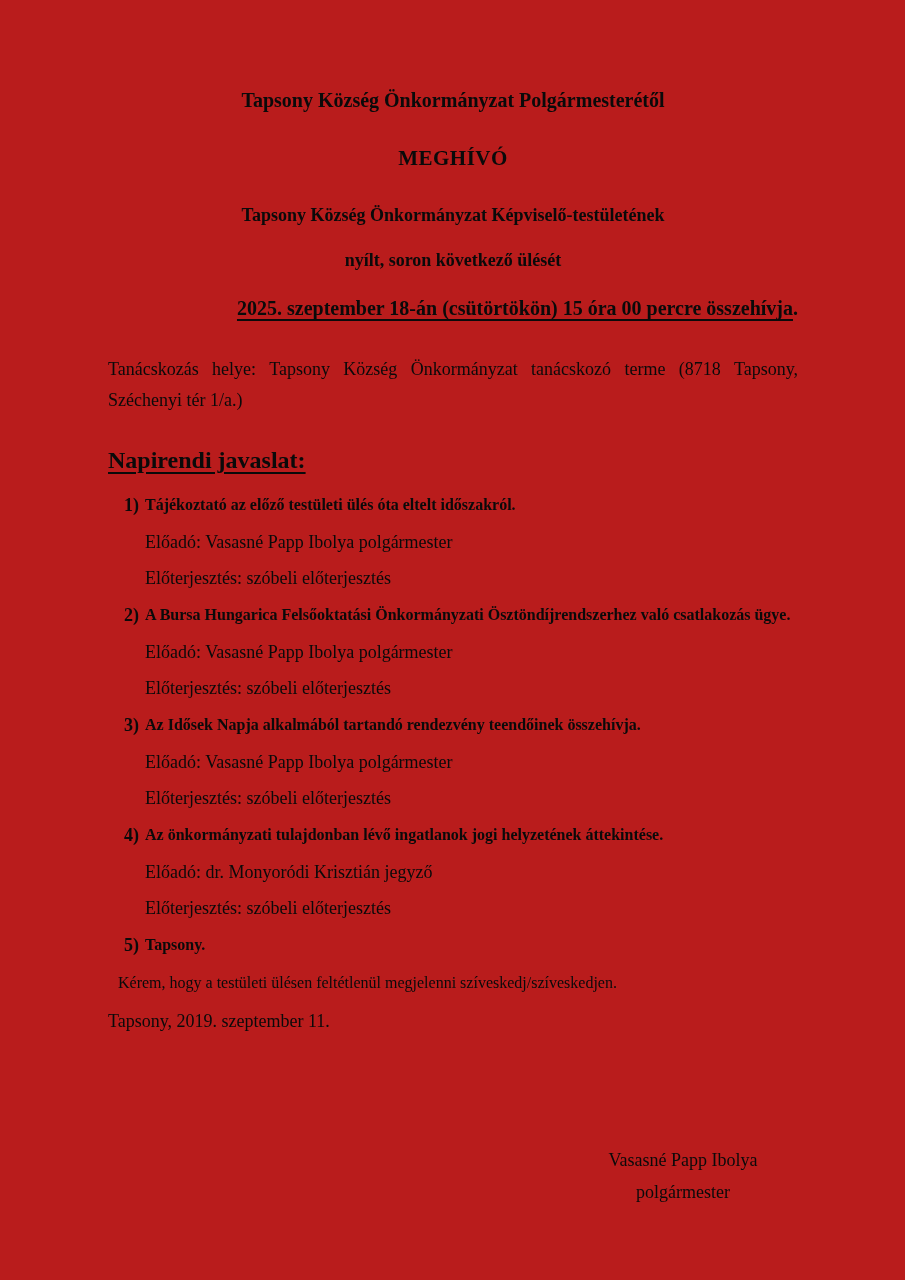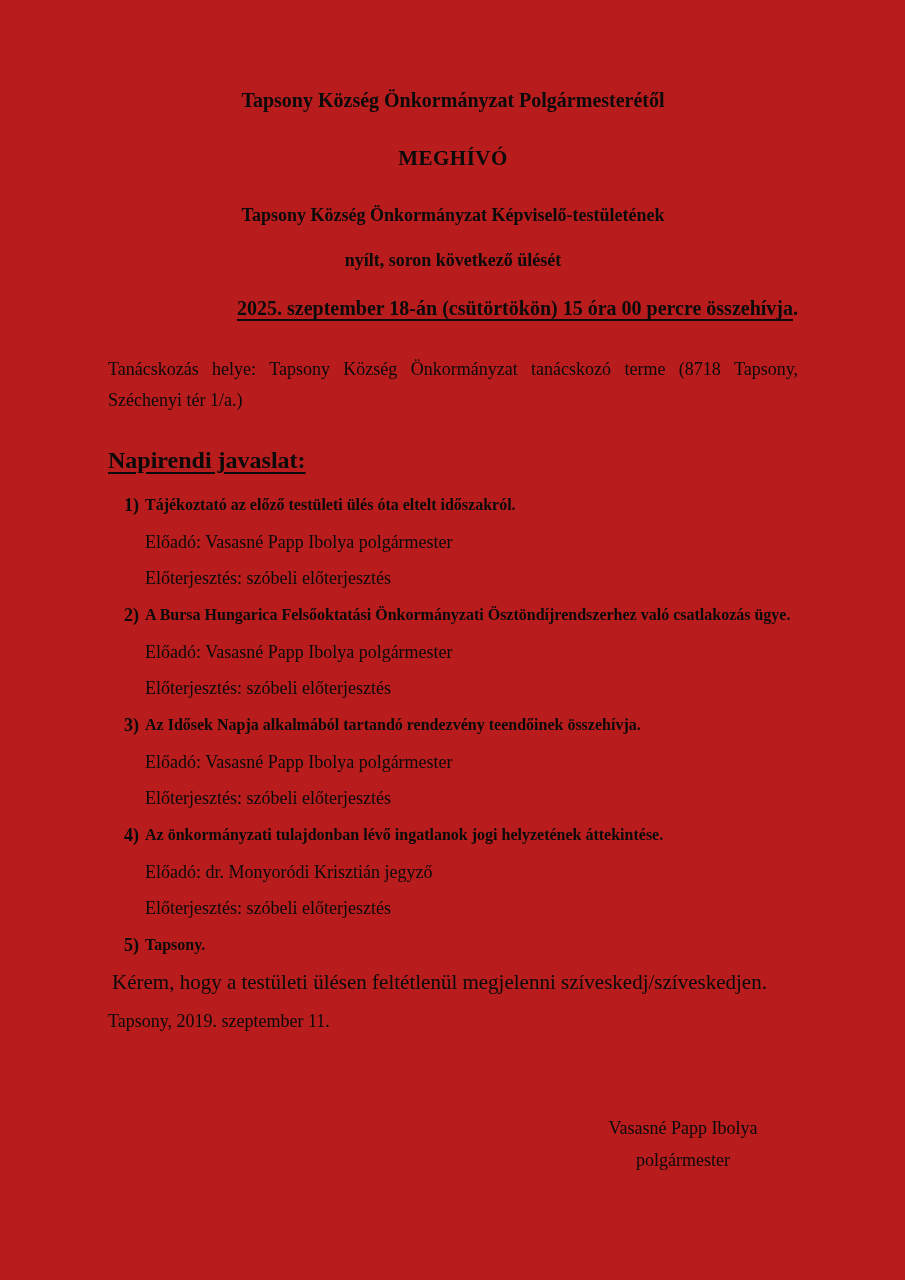--- a/index.html
+++ b/index.html
@@ -96,31 +96,31 @@
     font-weight: 700;
     line-height: 26px;
     text-align: justify;
   }
   .item-line {
     margin-top: 12px;
     font-size: 18px;
     line-height: 24px;
   }
   .closing {
-    margin: 12px 0 0 4px;
-    font-size: 21px;
+    margin: 12px 0 0 10px;
+    font-size: 16px;
     line-height: 25px;
   }
   .place-date {
     margin: 14px 0 0 0;
     font-size: 18px;
     line-height: 25px;
   }
   .signature {
-    margin-top: 82px;
+    margin-top: 114px;
     margin-left: 475px;
     width: 200px;
     text-align: center;
   }
   .sig-name {
     font-size: 18px;
     line-height: 24px;
   }
   .sig-role {
     margin-top: 8px;

